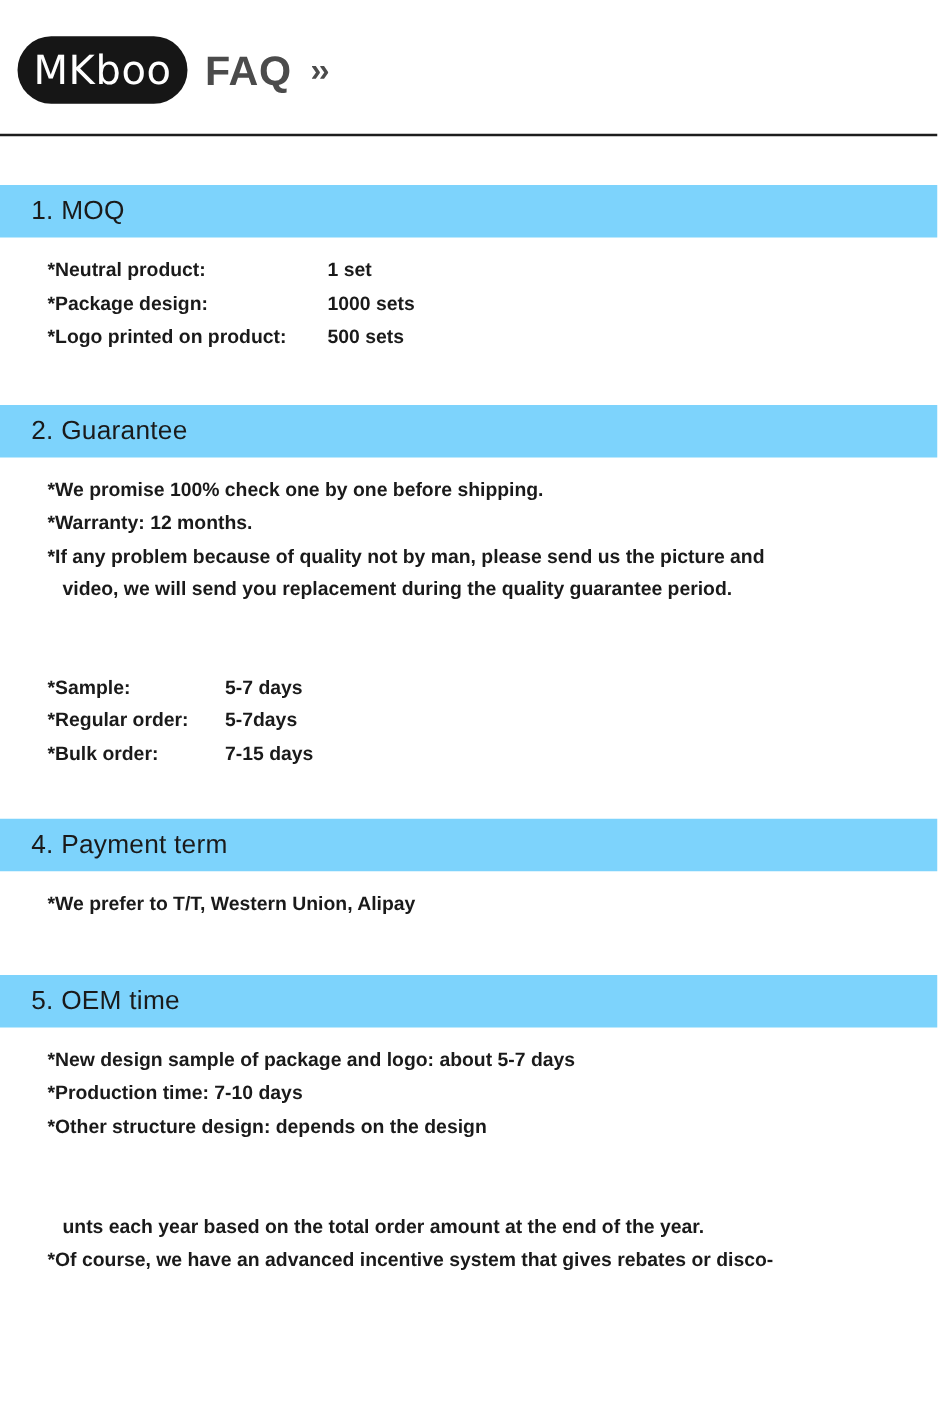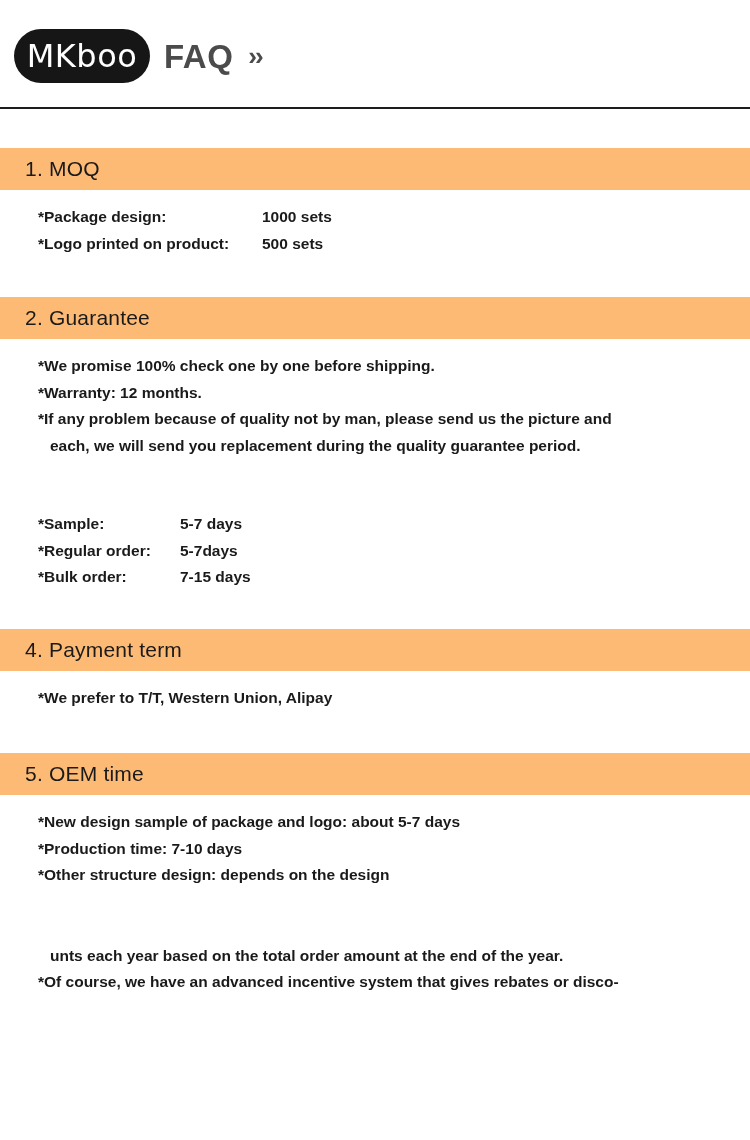--- a/index.html
+++ b/index.html
@@ -69,21 +69,21 @@
     width: 750px;
     height: 2px;
     background: #1d1d1d;
   }
 
   
   .section { width: 750px; }
   .section-head {
     width: 750px;
     height: 42px;
-    background: #fdba74;
+    background: #7dd3fc;
     display: flex;
     align-items: center;
     box-sizing: border-box;
     padding-left: 25px;
   }
   .section-head-title {
     font-size: 21px;
     font-weight: 400;
     color: #1a1a1a;
     letter-spacing: 0.2px;
@@ -140,41 +140,45 @@
 </div>
 
 <div class="pre-first"></div>
 
 <div class="section">
   <div class="section-head">
     <span class="section-head-title">1. MOQ</span>
   </div>
   <div class="section-body kv-group-wide">
     <div class="kv-row">
+      <span class="kv-label">*Neutral product:</span>
+      <span class="kv-value">1 set</span>
+    </div>
+    <div class="kv-row">
       <span class="kv-label">*Package design:</span>
       <span class="kv-value">1000 sets</span>
     </div>
     <div class="kv-row">
       <span class="kv-label">*Logo printed on product:</span>
       <span class="kv-value">500 sets</span>
     </div>
   </div>
 </div>
 
 <div class="sec-gap-1"></div>
 
 <div class="section">
   <div class="section-head">
     <span class="section-head-title">2. Guarantee</span>
   </div>
   <div class="section-body">
     <div class="line">*We promise 100% check one by one before shipping.</div>
     <div class="line">*Warranty: 12 months.</div>
     <div class="line">*If any problem because of quality not by man, please send us the picture and</div>
-    <div class="line line-cont">each, we will send you replacement during the quality guarantee period.</div>
+    <div class="line line-cont">video, we will send you replacement during the quality guarantee period.</div>
   </div>
 </div>
 
 <div class="sec-gap-2"></div>
 
 <div class="section">
   <div class="section-body kv-group-narrow">
     <div class="kv-row">
       <span class="kv-label">*Sample:</span>
       <span class="kv-value">5-7 days</span>

